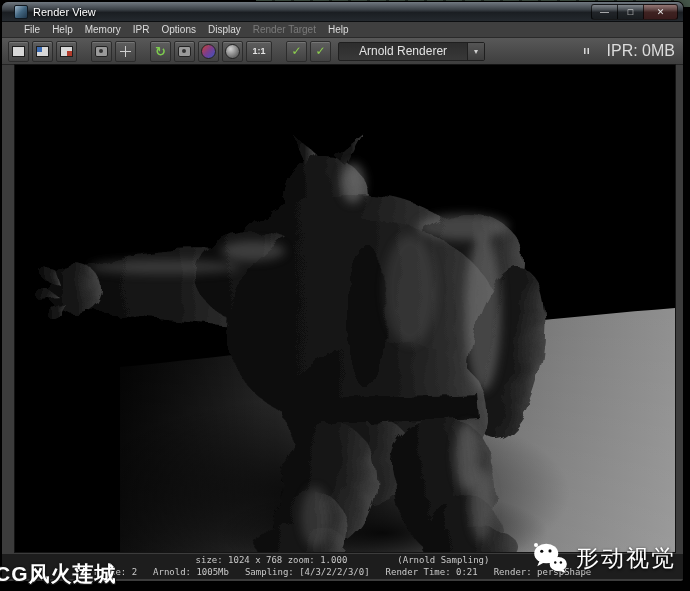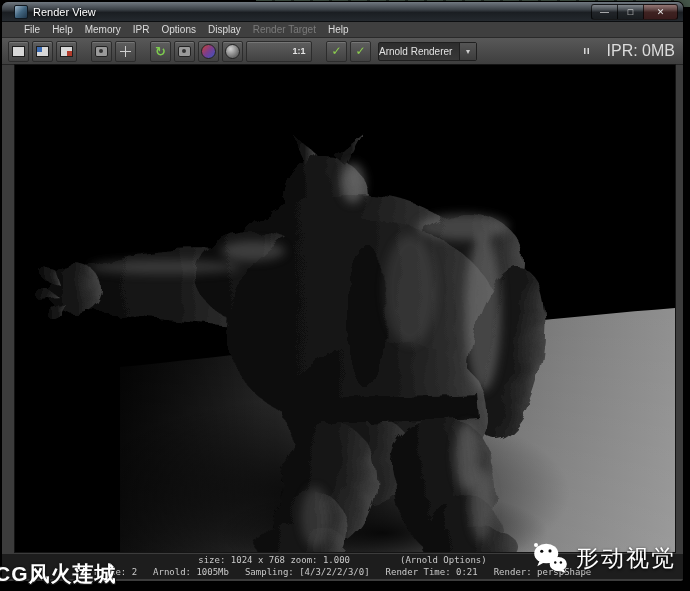--- a/index.html
+++ b/index.html
@@ -69,29 +69,29 @@
   .ti .cross{width:11px;height:11px;position:relative;}
   .ti .cross::before,.ti .cross::after{content:"";position:absolute;background:#cfcfcf;}
   .ti .cross::before{left:5px;top:0;width:1px;height:11px;}
   .ti .cross::after{top:5px;left:0;height:1px;width:11px;}
   .ti .lens{width:11px;height:9px;background:#9a9a9a;border:1px solid #222;border-radius:2px;position:relative;}
   .ti .lens::after{content:"";position:absolute;left:3px;top:2px;width:4px;height:4px;border-radius:50%;background:#333;}
   .ti.refresh{color:#7ecb4f;font-size:13px;font-weight:bold;}
   .ball{width:13px;height:13px;border-radius:50%;border:1px solid #222;}
   .ball.rgb{background:linear-gradient(135deg,#c94334 0%,#7a3e8f 50%,#3a55c0 100%);}
   .ball.gray{background:radial-gradient(circle at 35% 30%,#d2d2d2,#6a6a6a 70%);}
-  .ti.ratio{width:24px;font-size:9px;color:#e6e6e6;font-weight:bold;padding-left:40px;}
+  .ti.ratio{width:24px;font-size:9px;color:#e6e6e6;font-weight:bold;}
   .ti.check{color:#8ed24e;font-size:12px;font-weight:bold;}
   .tb-gap{width:8px;flex:0 0 auto;}
   .dropdown{
     height:17px;display:flex;align-items:center;margin-left:4px;
     background:linear-gradient(#2d2d2d,#383838);
     border:1px solid #1f1f1f;border-radius:2px;
   }
-  .dropdown .dd-label{font-size:10px;color:#e2e2e2;padding:0 0;min-width:80px;}
+  .dropdown .dd-label{font-size:12px;color:#e2e2e2;padding:0 20px;min-width:80px;}
   .dropdown .dd-arrow{
     width:16px;height:100%;display:flex;align-items:center;justify-content:center;
     border-left:1px solid #1f1f1f;color:#cfcfcf;font-size:8px;
     background:linear-gradient(#555,#3c3c3c);
   }
   .tb-right{margin-left:auto;display:flex;align-items:center;gap:16px;padding-right:2px;}
   .pause{font-size:9px;color:#e6e6e6;letter-spacing:1px;font-weight:bold;}
   .ipr-status{font-size:16px;color:#dcdcdc;}
   
   .viewport{
@@ -286,21 +286,21 @@
         <ellipse cx="238" cy="186" rx="32" ry="10" opacity="0.35"></ellipse>
         <ellipse cx="395" cy="225" rx="26" ry="55" opacity="0.18"></ellipse>
         <ellipse cx="300" cy="452" rx="14" ry="30" opacity="0.25"></ellipse>
       </g>
     </svg>
   </div>
 
   <div class="statusbar">
     <div class="status-row">
       <span>size: 1024 x 768 zoom: 1.000</span>
-      <span>(Arnold Options)</span>
+      <span>(Arnold Sampling)</span>
     </div>
     <div class="status-row second">
       <span>Frame: 2</span>
       <span>Arnold: 1005Mb</span>
       <span>Sampling: [4/3/2/2/3/0]</span>
       <span>Render Time: 0:21</span>
       <span>Render: perspShape</span>
     </div>
   </div>
 

